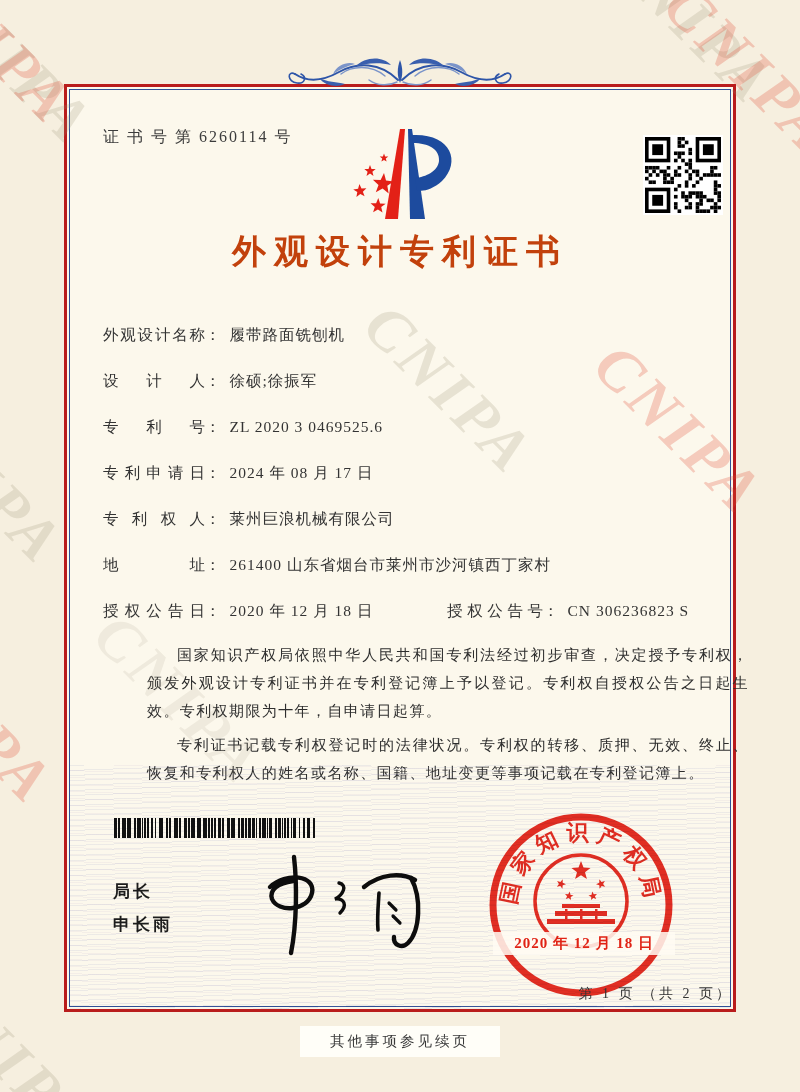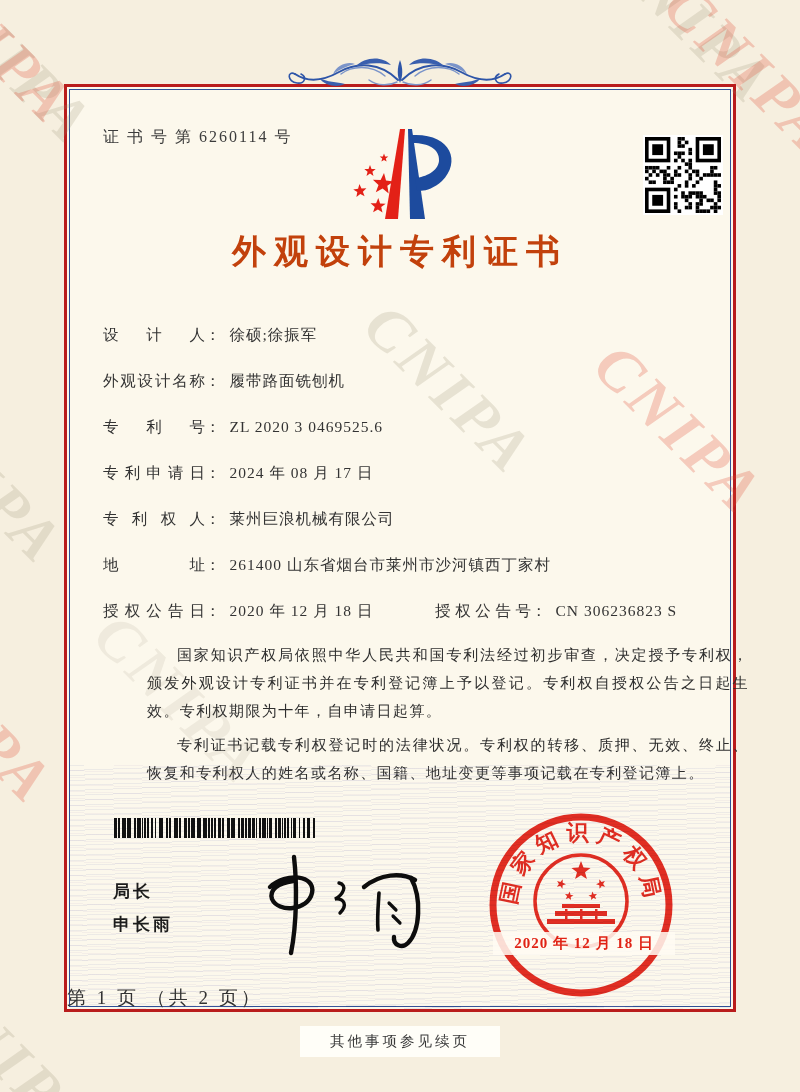--- a/index.html
+++ b/index.html
@@ -37,21 +37,21 @@
   
   .fields{position:absolute;left:36px;top:238px;width:606px;font-size:15.5px;color:#333;}
   .field-row{position:relative;height:24px;margin-bottom:22px;white-space:nowrap;}
   .flabel{
     display:inline-block;width:102px;vertical-align:bottom;
     text-align:justify;text-align-last:justify;letter-spacing:0;
   }
   .colon{display:inline-block;}
   .fvalue{margin-left:9px;letter-spacing:1px;}
   .fgroup2{position:absolute;left:332px;top:0;}
-  .fgroup2 .flabel{width:96px;}
+  .fgroup2 .flabel{width:96px;margin-left:12px;}
   
   .paras{position:absolute;left:36px;top:554px;width:602px;font-size:15px;
     line-height:28px;letter-spacing:1.4px;color:#2e2e2e;text-align:justify;margin-left:44px;}
   .paras p{margin:0 0 6px 0;text-indent:2em;}
   
   .waves{
     position:absolute;left:3px;right:3px;top:678px;height:244px;pointer-events:none;
     background:
       repeating-linear-gradient(178deg, rgba(122,132,188,0.12) 0 1px, rgba(0,0,0,0) 1px 5px),
       repeating-linear-gradient(182deg, rgba(150,120,180,0.08) 0 1px, rgba(0,0,0,0) 1px 7px);
@@ -61,22 +61,22 @@
   .sig-block{position:absolute;left:46px;top:788px;
     font-family:"Liberation Sans","DejaVu Sans",sans-serif;
     font-weight:bold;font-size:17px;letter-spacing:3px;line-height:33px;color:#1c1c1c;}
   .sig-svg{position:absolute;left:175px;top:766px;}
   .seal{position:absolute;left:414px;top:718px;mix-blend-mode:multiply;opacity:0.92;}
   .seal-date{
     position:absolute;left:426px;top:845px;width:182px;text-align:center;z-index:12;
     color:#e02315;font-weight:bold;font-size:15px;letter-spacing:1px;
     background:rgba(255,252,243,0.85);padding:2px 0;
   }
-  .page-info{position:absolute;left:0;top:898px;width:100%;text-align:left;
-    font-size:19px;letter-spacing:3px;color:#333;}
+  .page-info{position:absolute;left:0;top:898px;width:100%;text-align:right;
+    font-size:14px;letter-spacing:3px;color:#333;}
   
   .note-box{
     position:absolute;left:50%;top:1026px;transform:translateX(-50%);z-index:3;
     background:#fffef8;padding:6px 30px;font-size:14.5px;letter-spacing:3px;color:#3a3a3a;
     white-space:nowrap;
   }
 </style>
 </head>
 <body>
 
@@ -241,24 +241,24 @@
       <rect x="57.904761904761905" y="7.238095238095238" width="10.857142857142858" height="10.857142857142858" fill="#000"></rect>
       <rect x="0" y="50.666666666666664" width="25.333333333333332" height="25.333333333333332" fill="#000"></rect>
       <rect x="3.619047619047619" y="54.285714285714285" width="18.095238095238095" height="18.095238095238095" fill="#fff"></rect>
       <rect x="7.238095238095238" y="57.904761904761905" width="10.857142857142858" height="10.857142857142858" fill="#000"></rect>
     </svg>
 
   <div class="title">外观设计专利证书</div>
 
   <div class="fields">
     <div class="field-row">
+      <span class="flabel">外观设计名称</span><span class="colon">：</span><span class="fvalue">履带路面铣刨机</span>
+    </div>
+    <div class="field-row">
       <span class="flabel">设计人</span><span class="colon">：</span><span class="fvalue">徐硕;徐振军</span>
-    </div>
-    <div class="field-row">
-      <span class="flabel">外观设计名称</span><span class="colon">：</span><span class="fvalue">履带路面铣刨机</span>
     </div>
     <div class="field-row">
       <span class="flabel">专利号</span><span class="colon">：</span><span class="fvalue">ZL 2020 3 0469525.6</span>
     </div>
     <div class="field-row">
       <span class="flabel">专利申请日</span><span class="colon">：</span><span class="fvalue">2024 年 08 月 17 日</span>
     </div>
     <div class="field-row">
       <span class="flabel">专利权人</span><span class="colon">：</span><span class="fvalue">莱州巨浪机械有限公司</span>
     </div>

